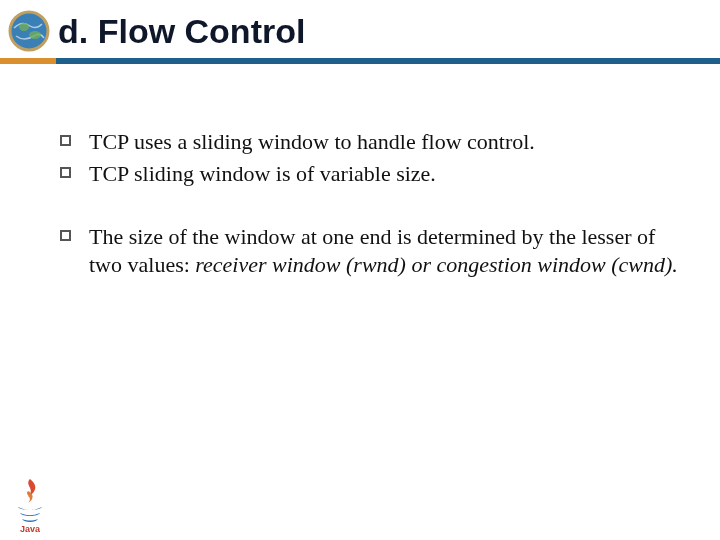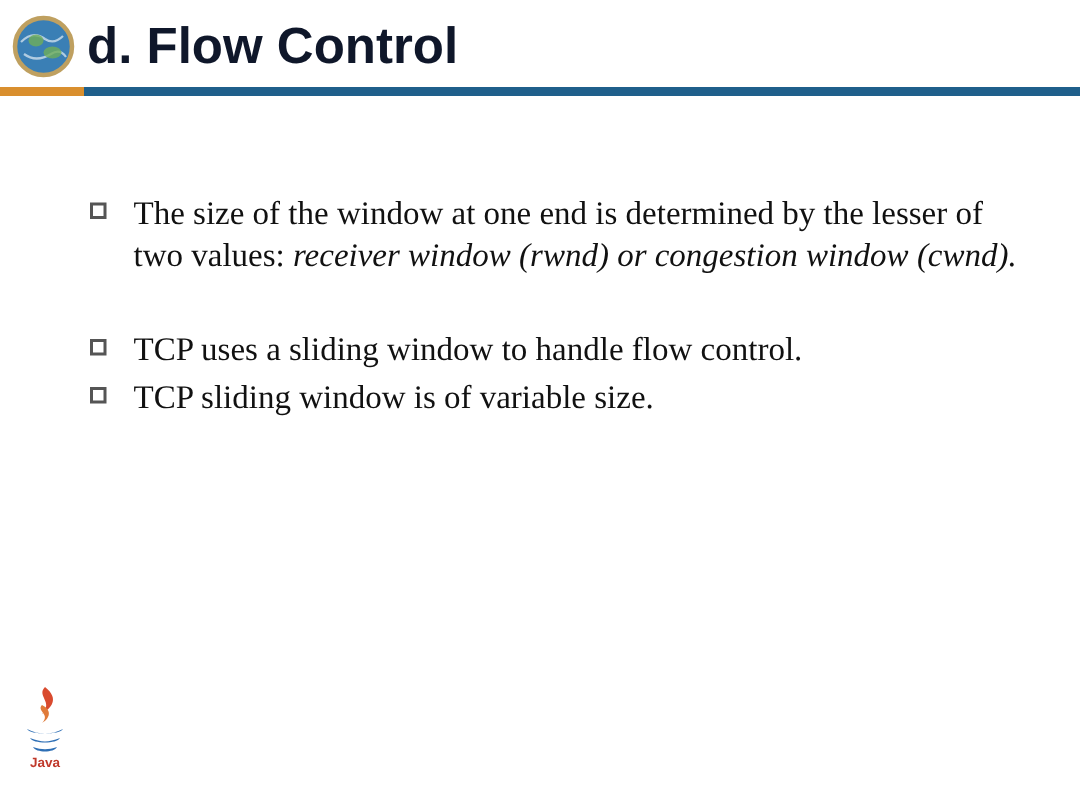--- a/index.html
+++ b/index.html
@@ -76,21 +76,21 @@
   }
   .bullet-text {
     flex: 1;
   }
   .italic {
     font-style: italic;
   }
   .java-logo {
     position: absolute;
     left: 10px;
-    bottom: 28px;
+    bottom: 7px;
     width: 40px;
     height: 56px;
   }
 </style>
 </head>
 <body>
 
 <div class="slide">
 
   <div class="header">
@@ -109,32 +109,32 @@
     <div class="underline-bar">
       <div class="underline-accent"></div>
       <div class="underline-rest"></div>
     </div>
   </div>
 
   <div class="content">
     <div class="bullet-group">
       <div class="bullet">
         <span class="bullet-marker"></span>
-        <span class="bullet-text"><span>The size of the window at one end is determined by the lesser of two values: </span><span class="italic">receiver window (rwnd) or congestion window (cwnd).</span></span>
+        <span class="bullet-text">TCP uses a sliding window to handle flow control.</span>
+      </div>
+      <div class="bullet">
+        <span class="bullet-marker"></span>
+        <span class="bullet-text">TCP sliding window is of variable size.</span>
       </div>
     </div>
 
     <div class="bullet-group">
       <div class="bullet">
         <span class="bullet-marker"></span>
-        <span class="bullet-text">TCP uses a sliding window to handle flow control.</span>
-      </div>
-      <div class="bullet">
-        <span class="bullet-marker"></span>
-        <span class="bullet-text">TCP sliding window is of variable size.</span>
+        <span class="bullet-text"><span>The size of the window at one end is determined by the lesser of two values: </span><span class="italic">receiver window (rwnd) or congestion window (cwnd).</span></span>
       </div>
     </div>
   </div>
 
   <span class="java-logo">
     <svg viewBox="0 0 40 56" width="40" height="56">
       <path d="M20 2 C14 8 26 12 18 20 C24 16 30 10 20 2 Z" fill="#d94a2e"></path>
       <path d="M18 14 C14 18 24 20 18 26 C22 24 26 18 18 14 Z" fill="#e07b3a"></path>
       <path d="M8 30 C16 34 24 34 32 30 C30 34 10 34 8 30 Z" fill="#2e6fb5"></path>
       <path d="M10 36 C18 39 22 39 30 36 C28 40 12 40 10 36 Z" fill="#2e6fb5"></path>

